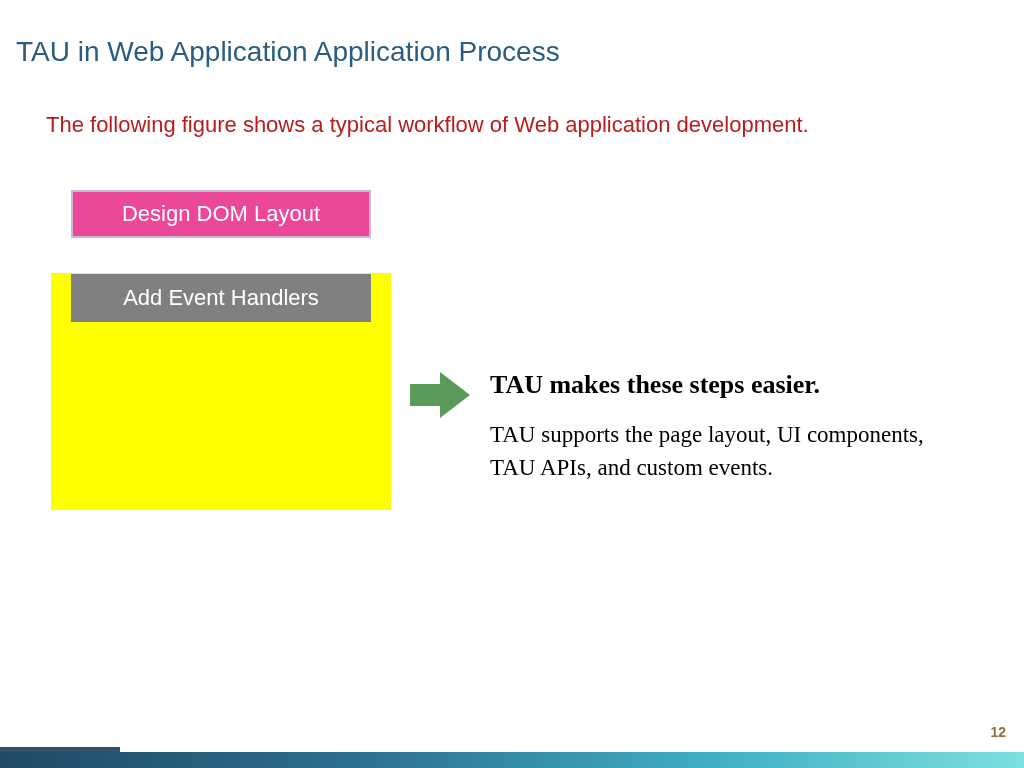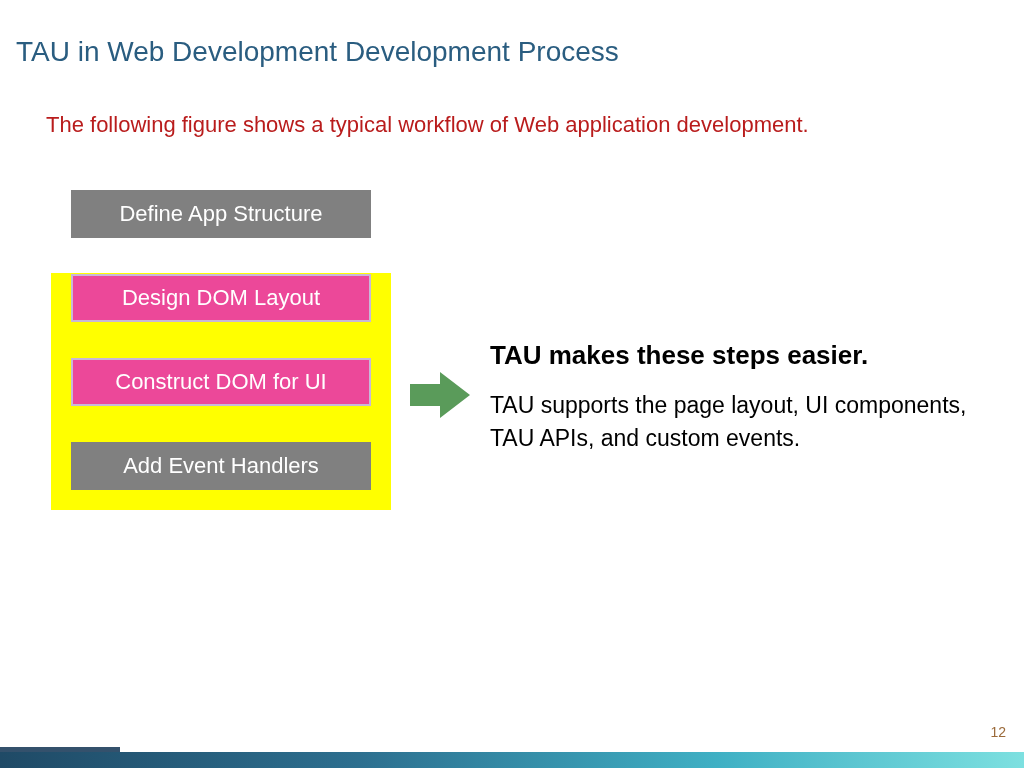--- a/index.html
+++ b/index.html
@@ -64,41 +64,43 @@
       position: absolute;
       left: 410px;
       top: 372px;
       width: 60px;
       height: 46px;
     }
     .arrow svg { width: 100%; height: 100%; }
     .callout {
       position: absolute;
       left: 490px;
-      top: 340px;
+      top: 370px;
       width: 480px;
+      font-family: Liberation Serif, serif;
     }
     .callout-title {
       font-size: 26px;
       font-weight: 700;
       color: #000;
       margin-bottom: 18px;
     }
     .callout-body {
       font-size: 23px;
       font-weight: 400;
       color: #000;
       line-height: 1.45;
     }
     .pagenum {
       position: absolute;
       right: 18px;
       bottom: 28px;
       font-size: 14px;
       color: #9b6a3a;
+      font-weight: bold;
     }
     .footer-bar {
       position: absolute;
       left: 0;
       bottom: 0;
       width: 1024px;
       height: 16px;
       background: linear-gradient(90deg, #1f4a66 0%, #2d6f8f 35%, #3fb0c4 70%, #7de0e0 100%);
     }
     .footer-sep {
@@ -106,29 +108,27 @@
       left: 0;
       bottom: 16px;
       width: 120px;
       height: 5px;
       background: #34516c;
     }
   </style>
 </head>
 <body>
 
-<div class="title">TAU in Web Development Development Process</div>
+<div class="title">TAU in Web Application Application Process</div>
 <div class="intro">The following figure shows a typical workflow of Web application development.</div>
 
 <div class="highlight-group"></div>
 
 <div class="left-col">
-  <div class="step">Define App Structure</div>
   <div class="step inside-highlight">Design DOM Layout</div>
-  <div class="step inside-highlight">Construct DOM for UI</div>
   <div class="step">Add Event Handlers</div>
 </div>
 
 <div class="arrow">
   <svg viewBox="0 0 60 46">
     <polygon points="0,12 30,12 30,0 60,23 30,46 30,34 0,34" fill="#5a9b5a"></polygon>
   </svg>
 </div>
 
 <div class="callout">

